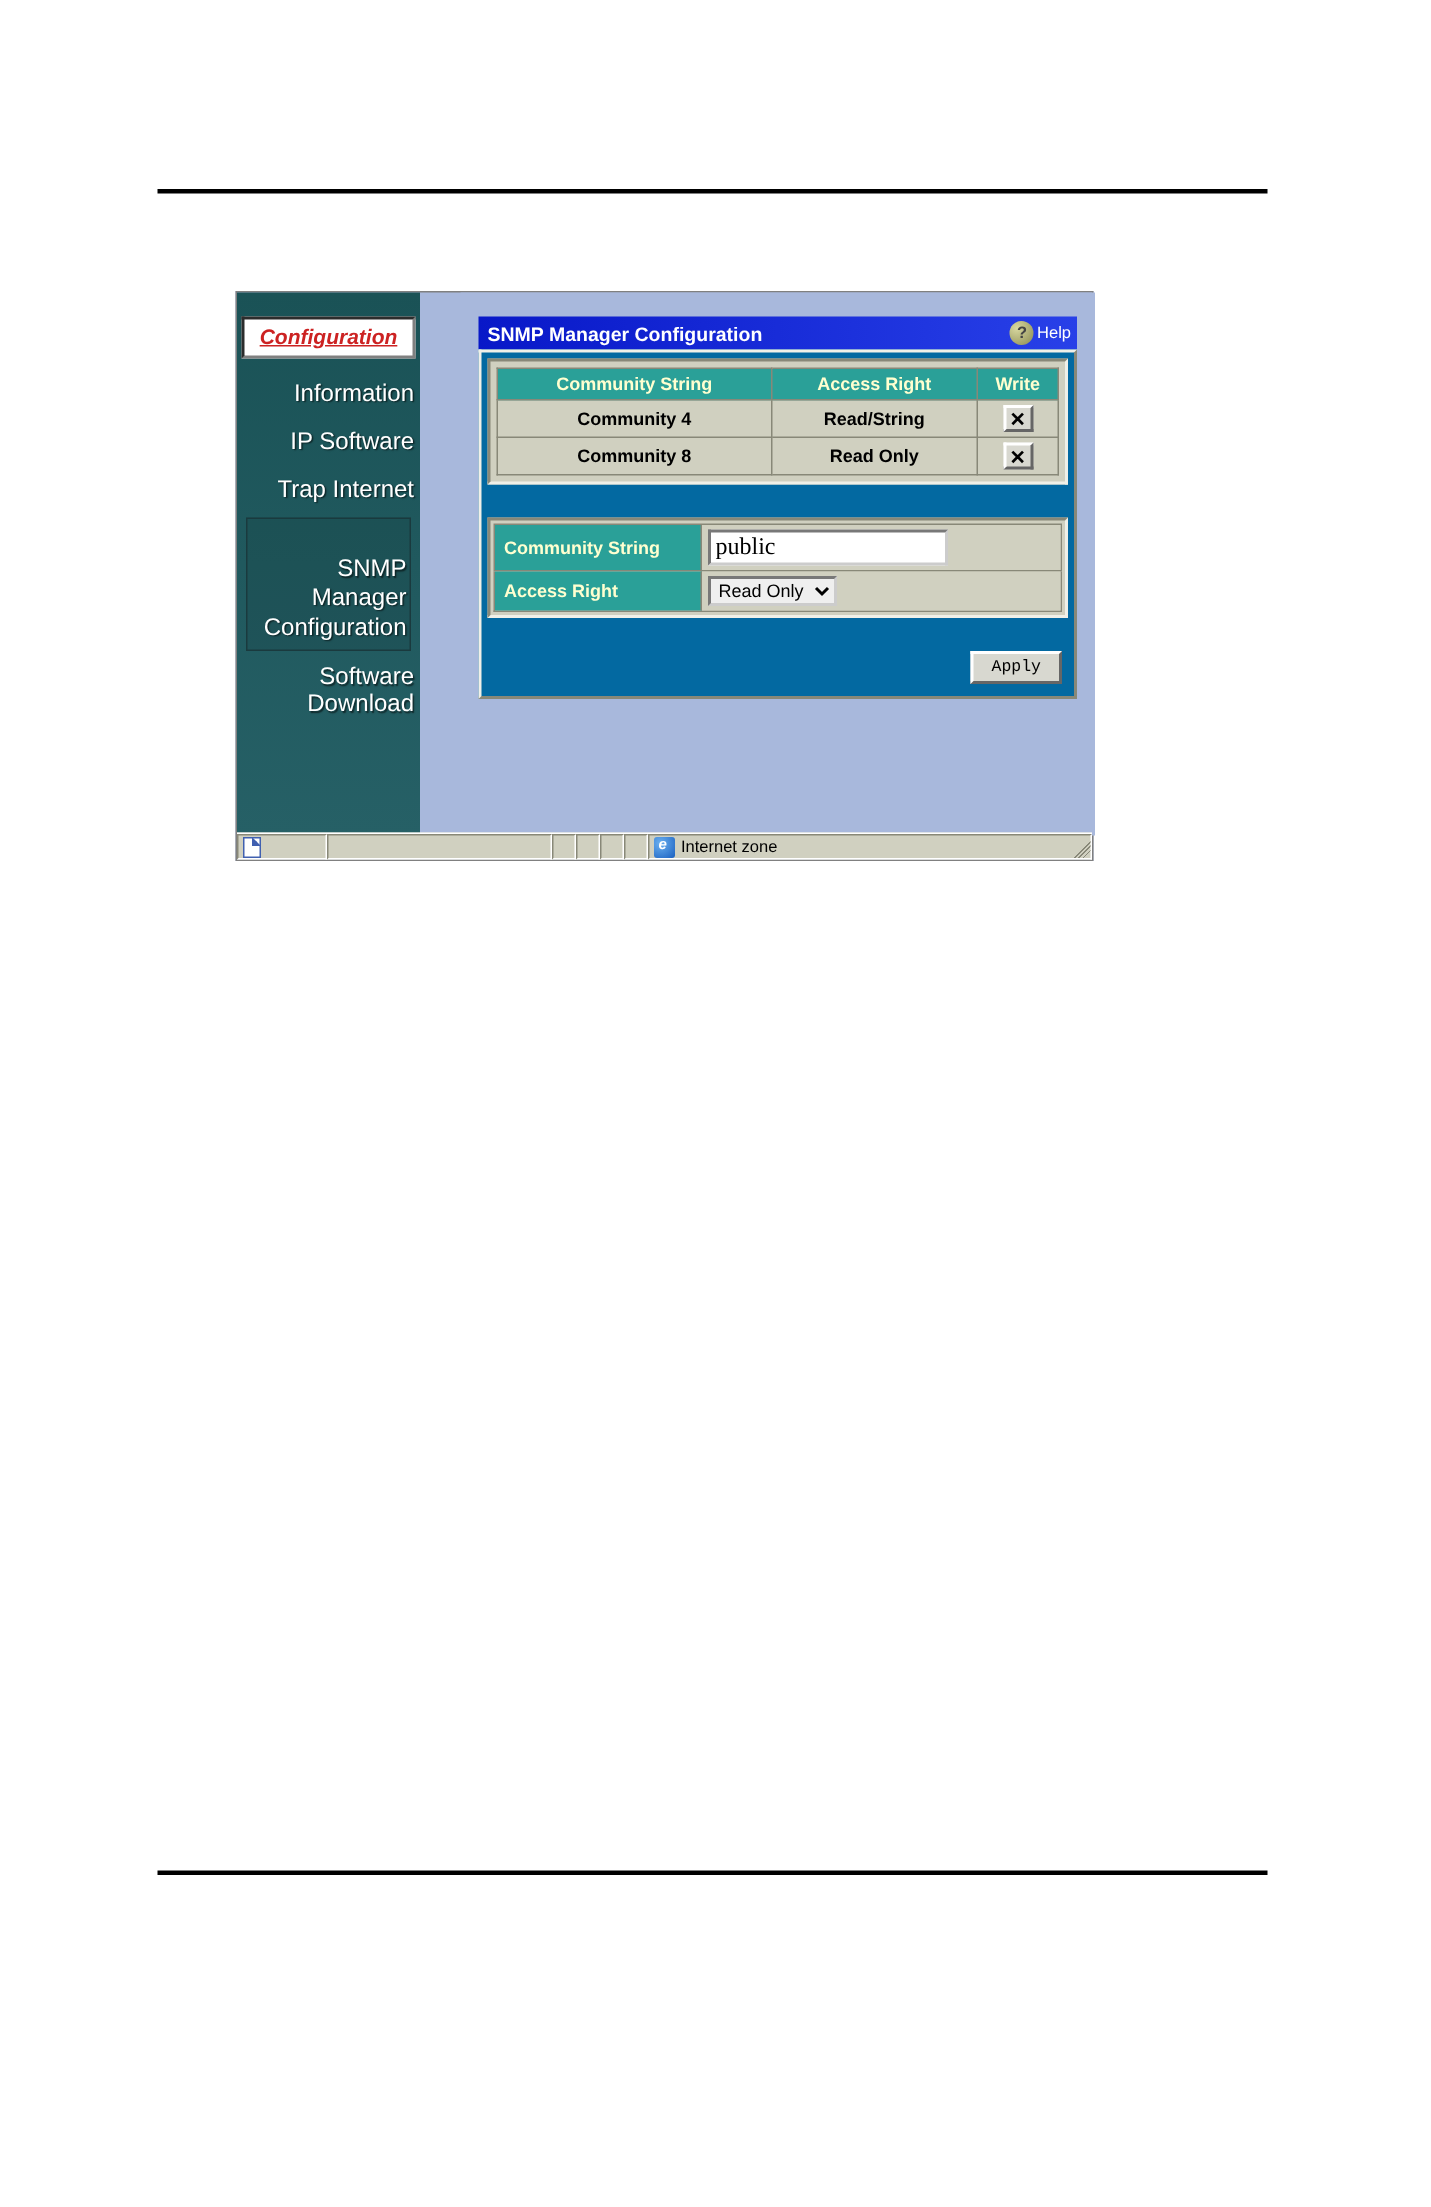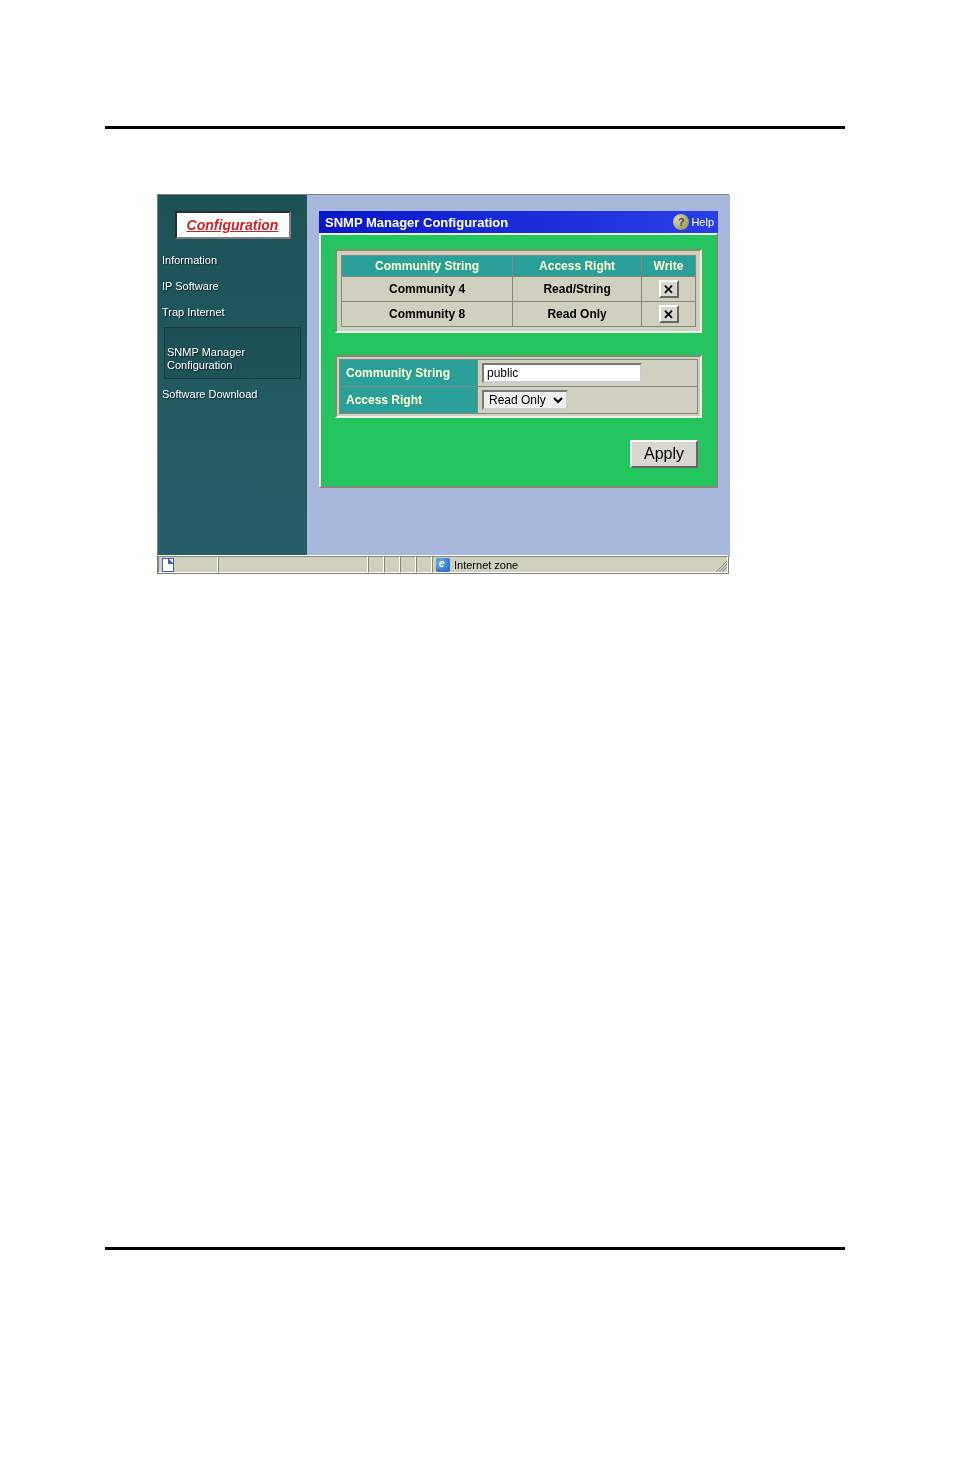--- a/index.html
+++ b/index.html
@@ -32,43 +32,43 @@
       left: 157px;
       width: 572px;
       height: 380px;
       background: #a8b8dc;
       border: 1px solid #808080;
     }
     .sidebar {
       position: absolute;
       top: 0;
       left: 0;
-      width: 149px;
+      width: 122px;
       height: 362px;
       background: linear-gradient(to bottom, #1a5256, #266066);
     }
     .sidebar-header {
       margin: 16px auto 8px;
       width: 116px;
       background: #ffffff;
       border: 2px inset #808080;
       padding: 3px 2px;
       text-align: center;
     }
     .sidebar-header span {
       color: #cc2222;
       font-weight: bold;
       font-size: 14px;
       text-decoration: underline;
       font-style: italic;
     }
     .nav-item {
       color: #ffffff;
-      font-size: 11px;
-      text-align: left;
+      font-size: 16px;
+      text-align: right;
       padding: 7px 4px;
       cursor: pointer;
       text-shadow: 1px 1px 1px rgba(0,0,0,0.6);
     }
     .nav-item.selected {
       border: 1px solid #1a3a3e;
       margin: 2px 6px;
       padding: 5px 2px;
       background: rgba(0,0,0,0.08);
       line-height: 1.2;
@@ -109,24 +109,24 @@
       background: radial-gradient(circle at 30% 30%, #d8d8a0, #8a8a50);
       display: inline-flex;
       align-items: center;
       justify-content: center;
       font-weight: bold;
       font-size: 11px;
       color: #444;
       margin-right: 2px;
     }
     .panel {
-      background: #22c55e;
+      background: #0369a1;
       border: 2px solid;
       border-color: #f0f0e8 #888878 #888878 #f0f0e8;
-      padding: 14px;
+      padding: 4px;
     }
     .inner-block {
       background: #d0d0c0;
       border: 2px solid;
       border-color: #888878 #f0f0e8 #f0f0e8 #888878;
       padding: 4px;
       margin-bottom: 22px;
     }
     .data-table {
       width: 100%;
@@ -188,46 +188,46 @@
     }
     .form-field {
       flex: 1;
       background: #d0d0c0;
       padding: 3px 4px;
       display: flex;
       align-items: center;
     }
     .text-input {
       width: 160px;
-      font-size: 12px;
+      font-size: 16px;
       padding: 1px 3px;
       border: 2px inset #ccc;
       background: #fff;
-      font-family: Liberation Sans, sans-serif;
+      font-family: Liberation Serif, serif;
     }
     .select-input {
       font-size: 12px;
       padding: 0 1px;
       border: 2px inset #ccc;
       background: #efefef;
       font-family: Arial, sans-serif;
     }
     .apply-row {
       display: flex;
       justify-content: flex-end;
       padding: 22px 4px 4px 4px;
     }
     .apply-btn {
       background: #d8d8d0;
       border: 2px solid;
       border-color: #fff #666 #666 #fff;
       padding: 3px 12px;
-      font-size: 16px;
+      font-size: 11px;
       cursor: pointer;
-      font-family: Liberation Sans, sans-serif;
+      font-family: Liberation Mono, monospace;
     }
     .statusbar {
       position: absolute;
       bottom: 0;
       left: 0;
       width: 100%;
       height: 18px;
       background: #d0d0c0;
       border-top: 1px solid #fff;
       display: flex;

